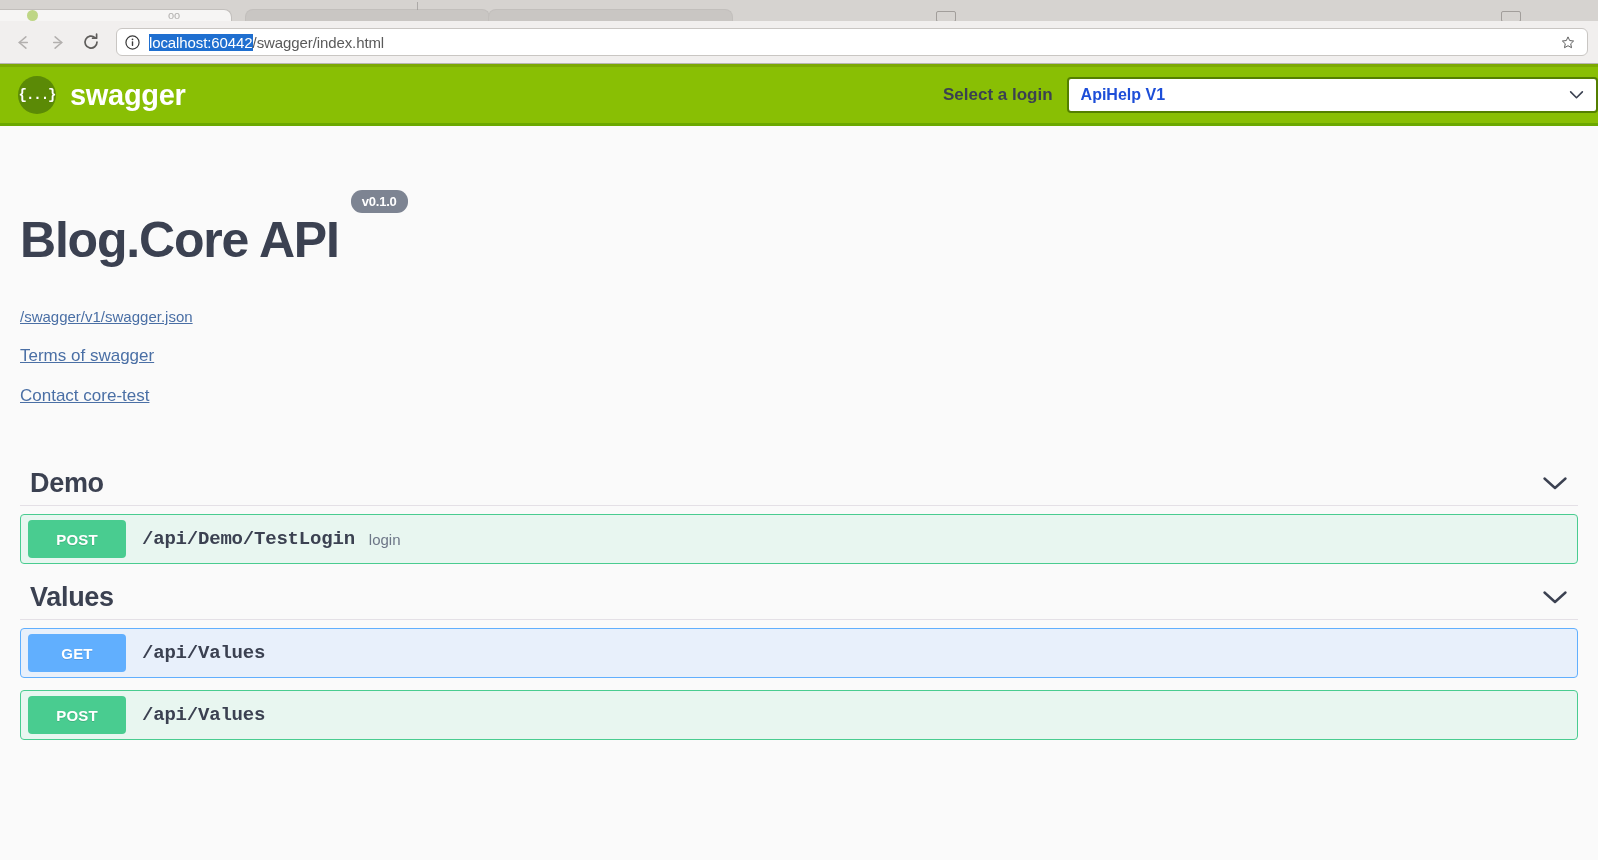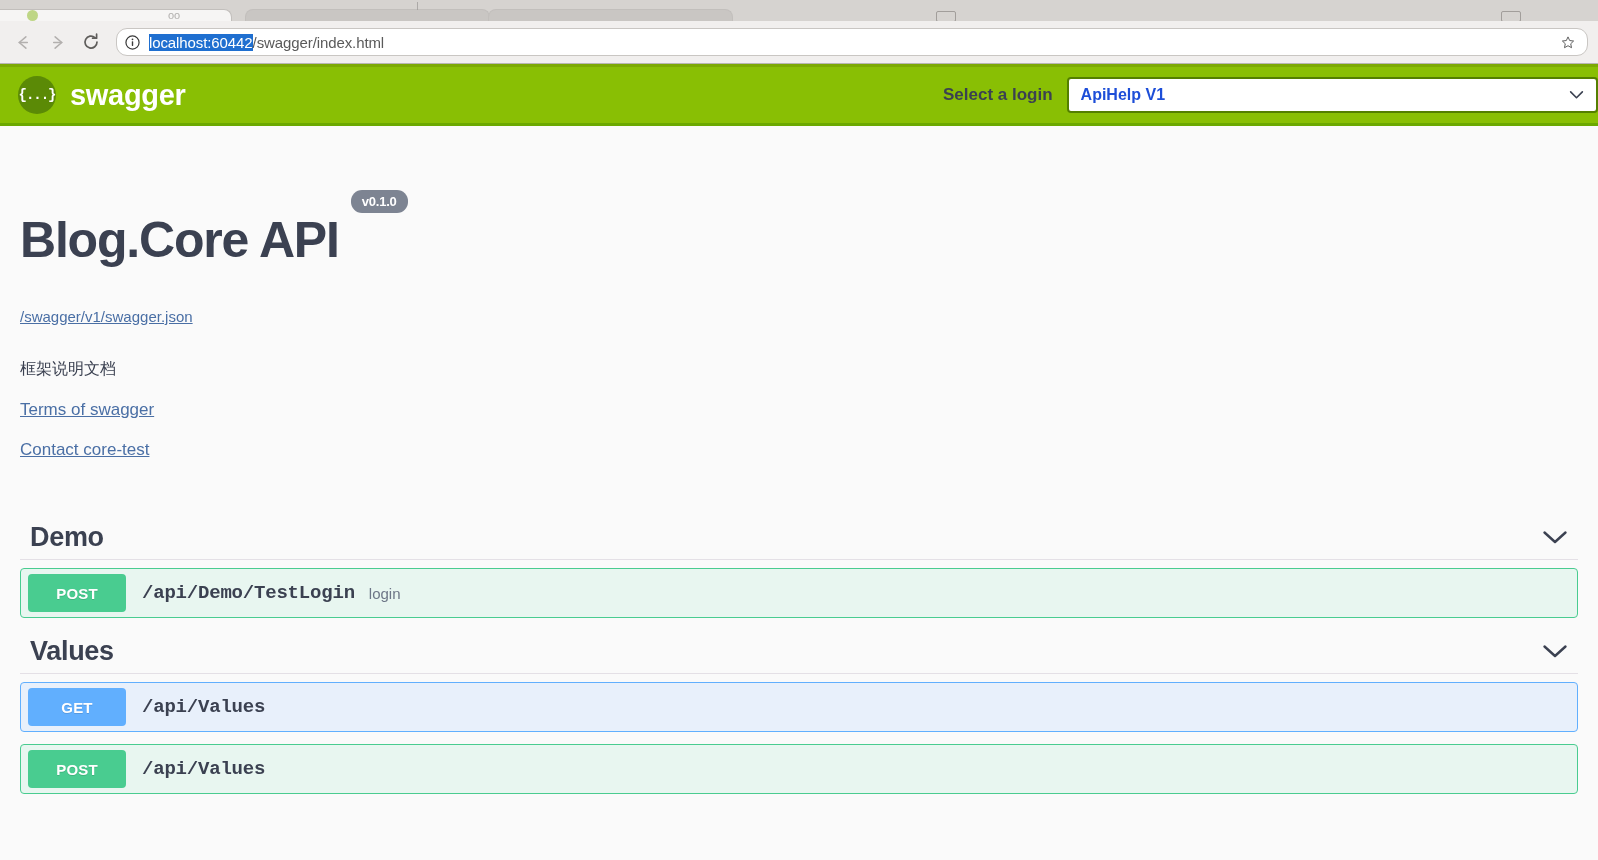--- a/index.html
+++ b/index.html
@@ -86,21 +86,21 @@
   }
   .nav-btn svg { display: block; }
   #url-bar {
     flex: 1 1 auto;
     display: flex;
     align-items: center;
     height: 28px;
     margin-left: 8px;
     background: #ffffff;
     border: 1px solid #c9c6c3;
-    border-radius: 11px;
+    border-radius: 6px;
     padding: 0 6px 0 8px;
     overflow: hidden;
   }
   #info-icon {
     flex: 0 0 auto;
     width: 15px; height: 15px;
     margin-right: 9px;
   }
   #url-text {
     flex: 1 1 auto;
@@ -393,21 +393,20 @@
 </div>
 
 <div id="swagger-body">
 
   <div id="info-block">
     <div id="api-title-row">
       <h1 id="api-title">Blog.Core API</h1>
       <span id="api-version-badge">v0.1.0</span>
     </div>
     <a id="api-json-link">/swagger/v1/swagger.json</a>
-    <div id="api-description">框架说明文档</div>
     <a class="info-link">Terms of swagger</a>
     <a class="info-link">Contact core-test</a>
   </div>
 
   <div id="tag-sections">
 
     <div class="tag-block">
       <div class="tag-header">
         <span class="tag-name">Demo</span>
         <span class="tag-chevron">

